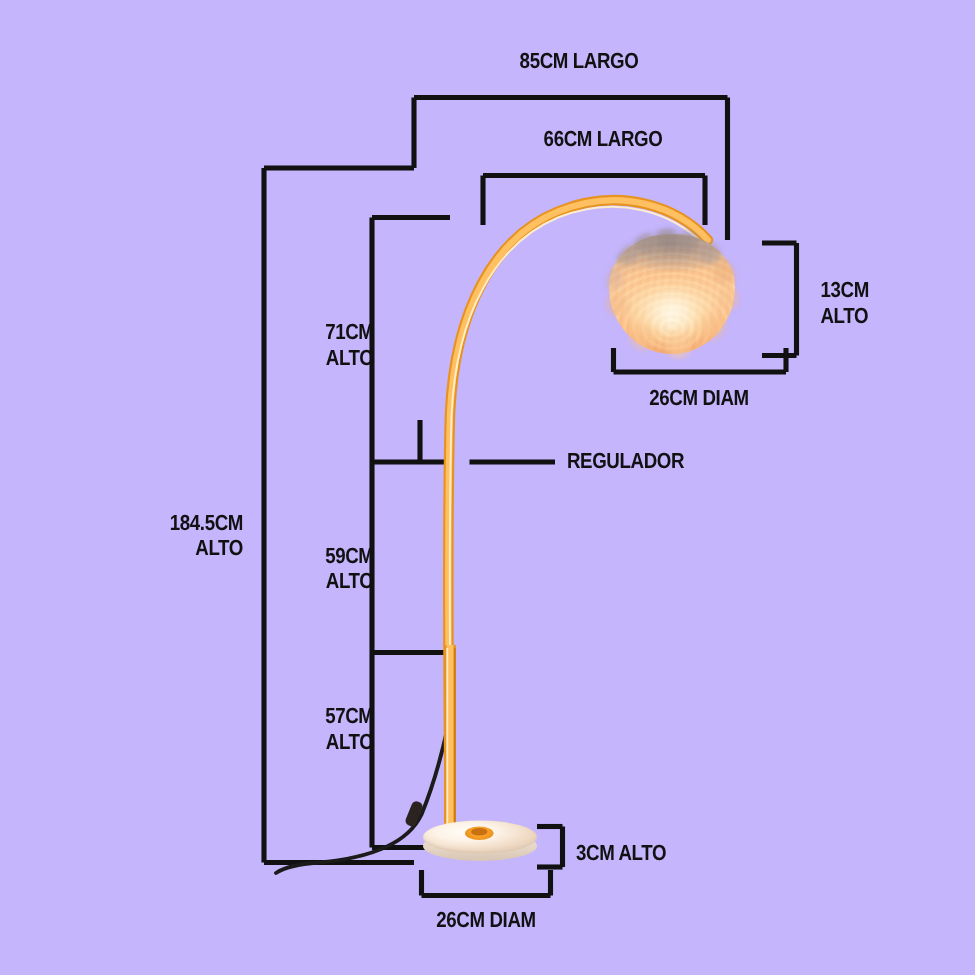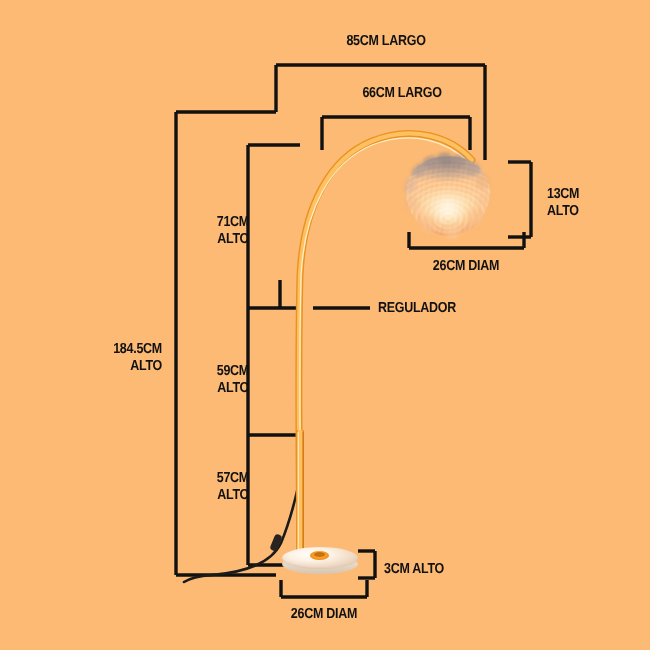--- a/index.html
+++ b/index.html
@@ -7,21 +7,21 @@
     padding: 0;
     background: #ffffff;
   }
   body {
     font-family: "Liberation Sans", sans-serif;
   }
   #stage {
     position: relative;
     width: 650px;
     height: 650px;
-    background: #fdba74;
+    background: #c4b5fd;
     overflow: hidden;
   }
   #diagram-svg {
     position: absolute;
     left: 0;
     top: 0;
     width: 650px;
     height: 650px;
   }
   .dim-label {

